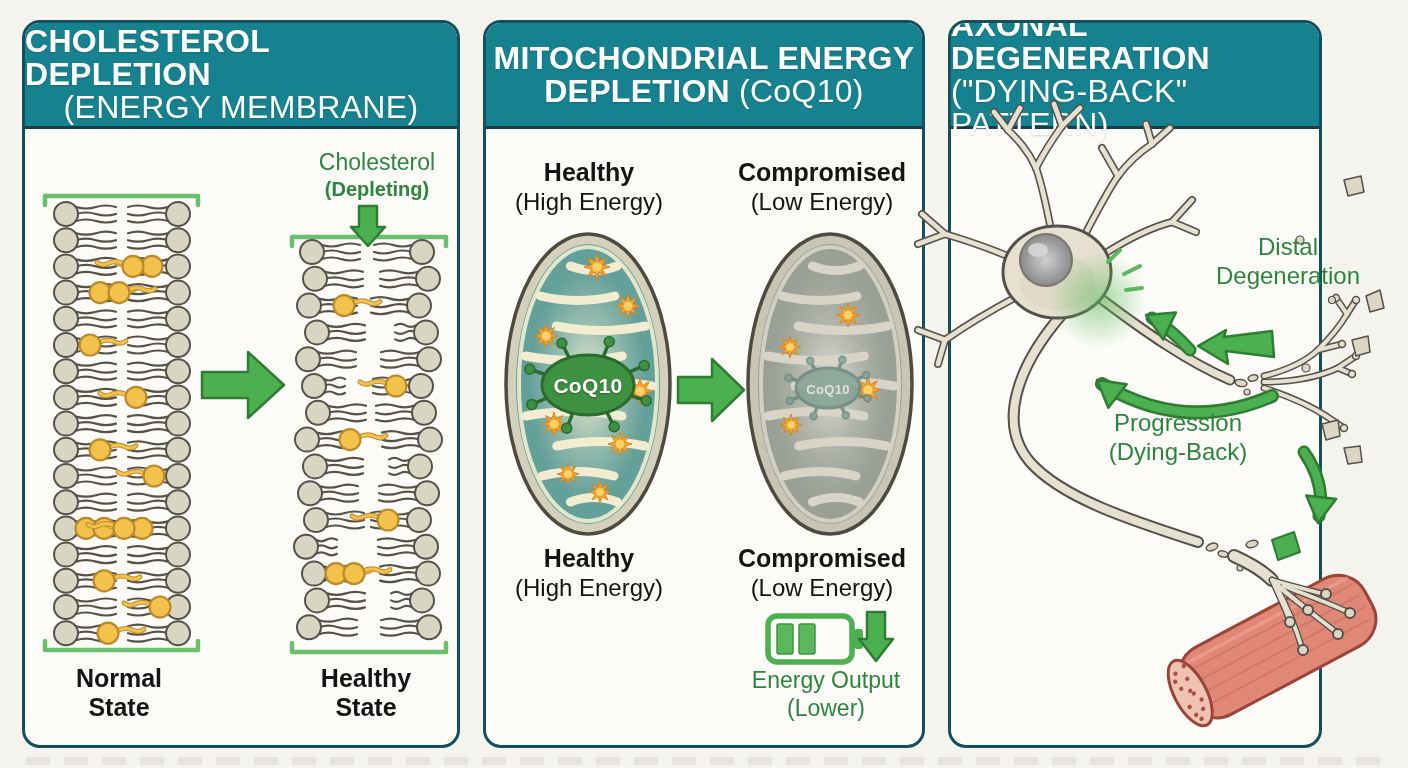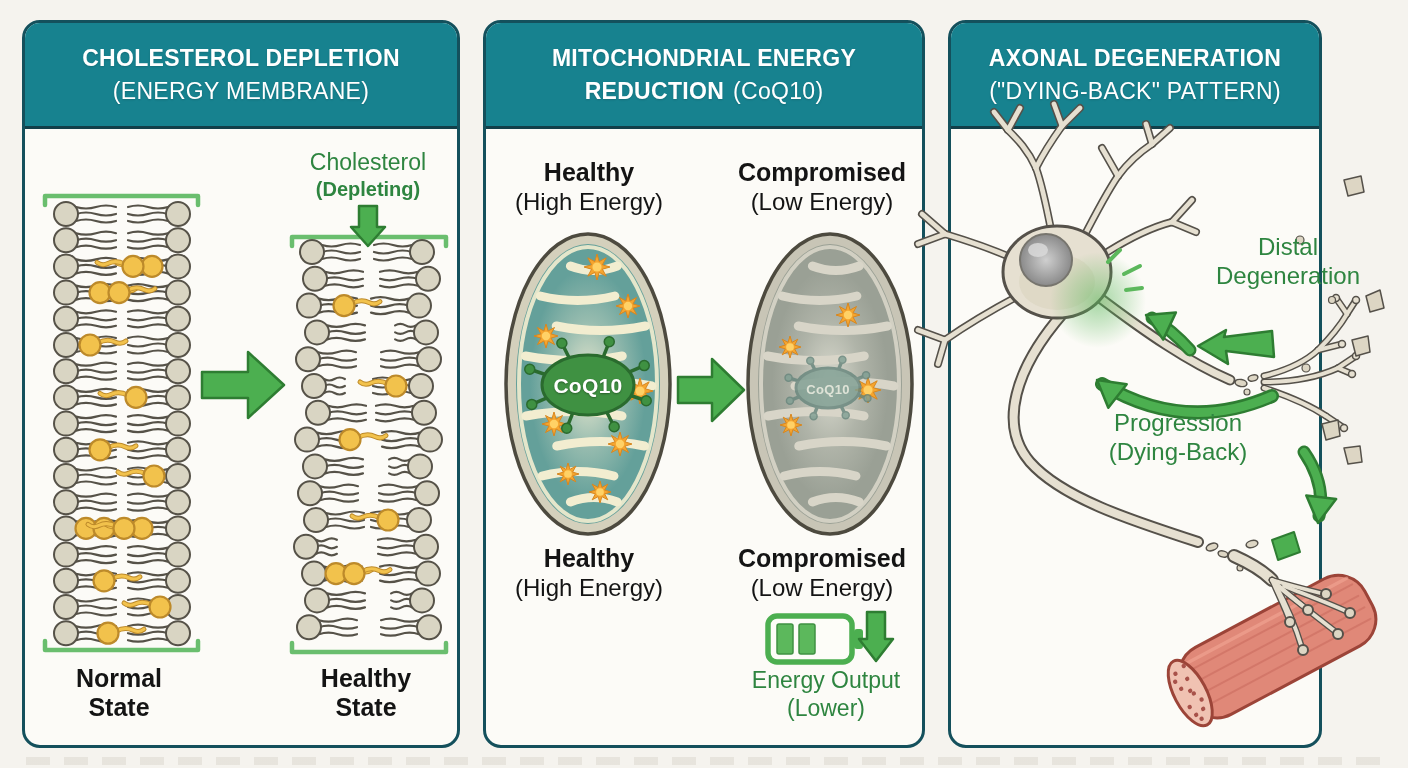--- a/index.html
+++ b/index.html
@@ -8,21 +8,21 @@
   .stage{position:absolute;inset:0;background:var(--page-bg,#f5f3ee)}
   .panel{position:absolute;top:20px;height:728px;box-sizing:border-box;
          background:var(--panel-bg,#fcfbf7);border:3px solid var(--panel-border,#14505c);
          border-radius:18px;overflow:hidden}
   #panel1{left:22px;width:438px}
   #panel2{left:483px;width:442px}
   #panel3{left:948px;width:374px}
   .panel-header{height:103px;background:var(--header-bg,#17828f);
         border-bottom:3px solid #123f49;display:flex;flex-direction:column;
         align-items:center;justify-content:center;color:var(--header-text,#fff)}
-  .hline{font-size:23px;font-weight:700;line-height:33px;letter-spacing:.3px;text-align:left;
+  .hline{font-size:32px;font-weight:700;line-height:33px;letter-spacing:.3px;text-align:left;
          text-shadow:0 1px 2px rgba(0,0,0,.15)}
   .hreg{font-weight:400}
   .hline .hr2{font-weight:400;margin-left:9px}
   #art{position:absolute;left:0;top:0;pointer-events:none}
   .label{position:absolute;text-align:center;transform:translateX(-50%);white-space:nowrap}
   .lbl-bold{font-size:25px;font-weight:700;color:var(--black-text,#141414);line-height:29px}
   .lbl-reg{font-size:24px;font-weight:400;color:var(--black-text,#141414);line-height:29px}
   .green1{font-size:23px;font-weight:500;color:var(--green-label,#2e8540);line-height:28px}
   .green2{font-size:20px;font-weight:700;color:var(--green-label,#2e8540);line-height:26px}
   .green-big1{font-size:24px;font-weight:500;color:var(--green-label,#2e8540);line-height:29px}
@@ -42,21 +42,21 @@
   <section class="panel" id="panel1">
     <div class="panel-header">
       <div class="hline">CHOLESTEROL DEPLETION</div>
       <div class="hline hreg">(ENERGY MEMBRANE)</div>
     </div>
   </section>
 
   <section class="panel" id="panel2">
     <div class="panel-header">
       <div class="hline">MITOCHONDRIAL ENERGY</div>
-      <div class="hline"><span>REDUCTION</span><span class="hr2">(CoQ10)</span></div>
+      <div class="hline"><span>DEPLETION</span><span class="hr2">(CoQ10)</span></div>
     </div>
   </section>
 
   <section class="panel" id="panel3">
     <div class="panel-header">
       <div class="hline">AXONAL DEGENERATION</div>
       <div class="hline hreg">("DYING-BACK" PATTERN)</div>
     </div>
   </section>
 
@@ -673,21 +673,21 @@
         <path d="M 1272 396 Q 1185 434 1102 384" stroke="#4caf50" stroke-width="9" fill="none" stroke-linecap="round" stroke-linejoin="round"></path>
         <polygon points="1097,380 1108.3,407.8 1126.7,384.2" fill="#4caf50" stroke="#2e7d32" stroke-width="2.5" stroke-linejoin="round"></polygon>
         <path d="M 1304 452 Q 1326 484 1319 516" stroke="#2e7d32" stroke-width="13" fill="none" stroke-linecap="round" stroke-linejoin="round"></path>
         <path d="M 1304 452 Q 1326 484 1319 516" stroke="#4caf50" stroke-width="8" fill="none" stroke-linecap="round" stroke-linejoin="round"></path>
         <polygon points="1318,523 1336.1,499.0 1306.3,495.4" fill="#4caf50" stroke="#2e7d32" stroke-width="2.5" stroke-linejoin="round"></polygon>
         <polygon points="1272,540 1294,532 1300,552 1278,560" fill="#4caf50" stroke="#2e7d32" stroke-width="2" stroke-linejoin="round"></polygon>
         <ellipse cx="1252" cy="544" rx="6" ry="3.5" fill="#ddd6c4" stroke="#55514a" stroke-width="1.5" transform="rotate(-15 1252 544)"></ellipse>
       </g>
     </svg>
 
-  <div class="label" style="left:368px;top:148px">
+  <div class="label" style="left:377px;top:148px">
     <div class="green1">Cholesterol</div>
     <div class="green2">(Depleting)</div>
   </div>
   <div class="label" style="left:119px;top:664px">
     <div class="lbl-bold">Normal</div>
     <div class="lbl-bold">State</div>
   </div>
   <div class="label" style="left:366px;top:664px">
     <div class="lbl-bold">Healthy</div>
     <div class="lbl-bold">State</div>

